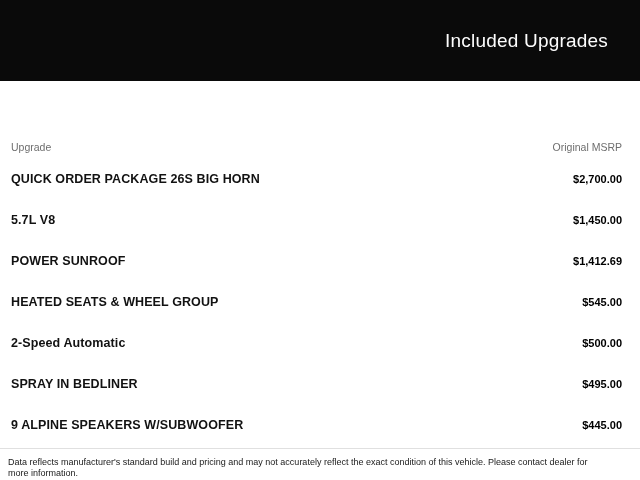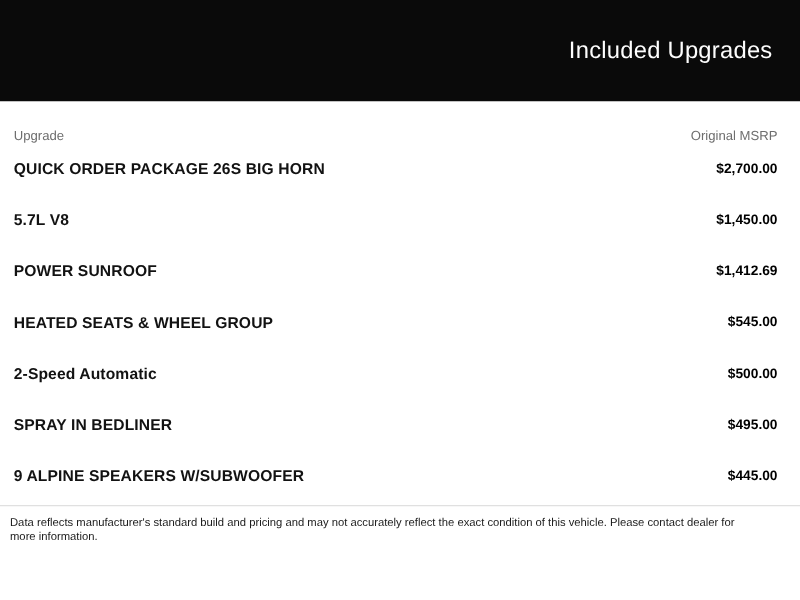--- a/index.html
+++ b/index.html
@@ -10,37 +10,38 @@
     overflow: hidden;
   }
   .panel { width: 640px; height: 480px; background: #ffffff; display: flex; flex-direction: column; }
 
   .panel-header {
     height: 81px;
     background: #0a0a0a;
     display: flex;
     align-items: center;
     justify-content: flex-end;
-    padding-right: 22px;
+    padding-right: 32px;
     flex: 0 0 auto;
   }
   .panel-title {
     color: #fdfdfd;
     font-size: 19px;
     font-weight: 400;
     letter-spacing: 0.2px;
   }
 
   .table-head {
     height: 34px;
     display: flex;
-    align-items: flex-end;
+    align-items: center;
     justify-content: space-between;
     padding: 10px 18px 0 11px;
     flex: 0 0 auto;
+    margin-top: 44px;
   }
   .col-label {
     color: #6e6e6e;
     font-size: 10.5px;
     font-weight: 400;
   }
 
   .table-body { flex: 0 0 auto; }
   .upgrade-row {
     height: 40.9px;

